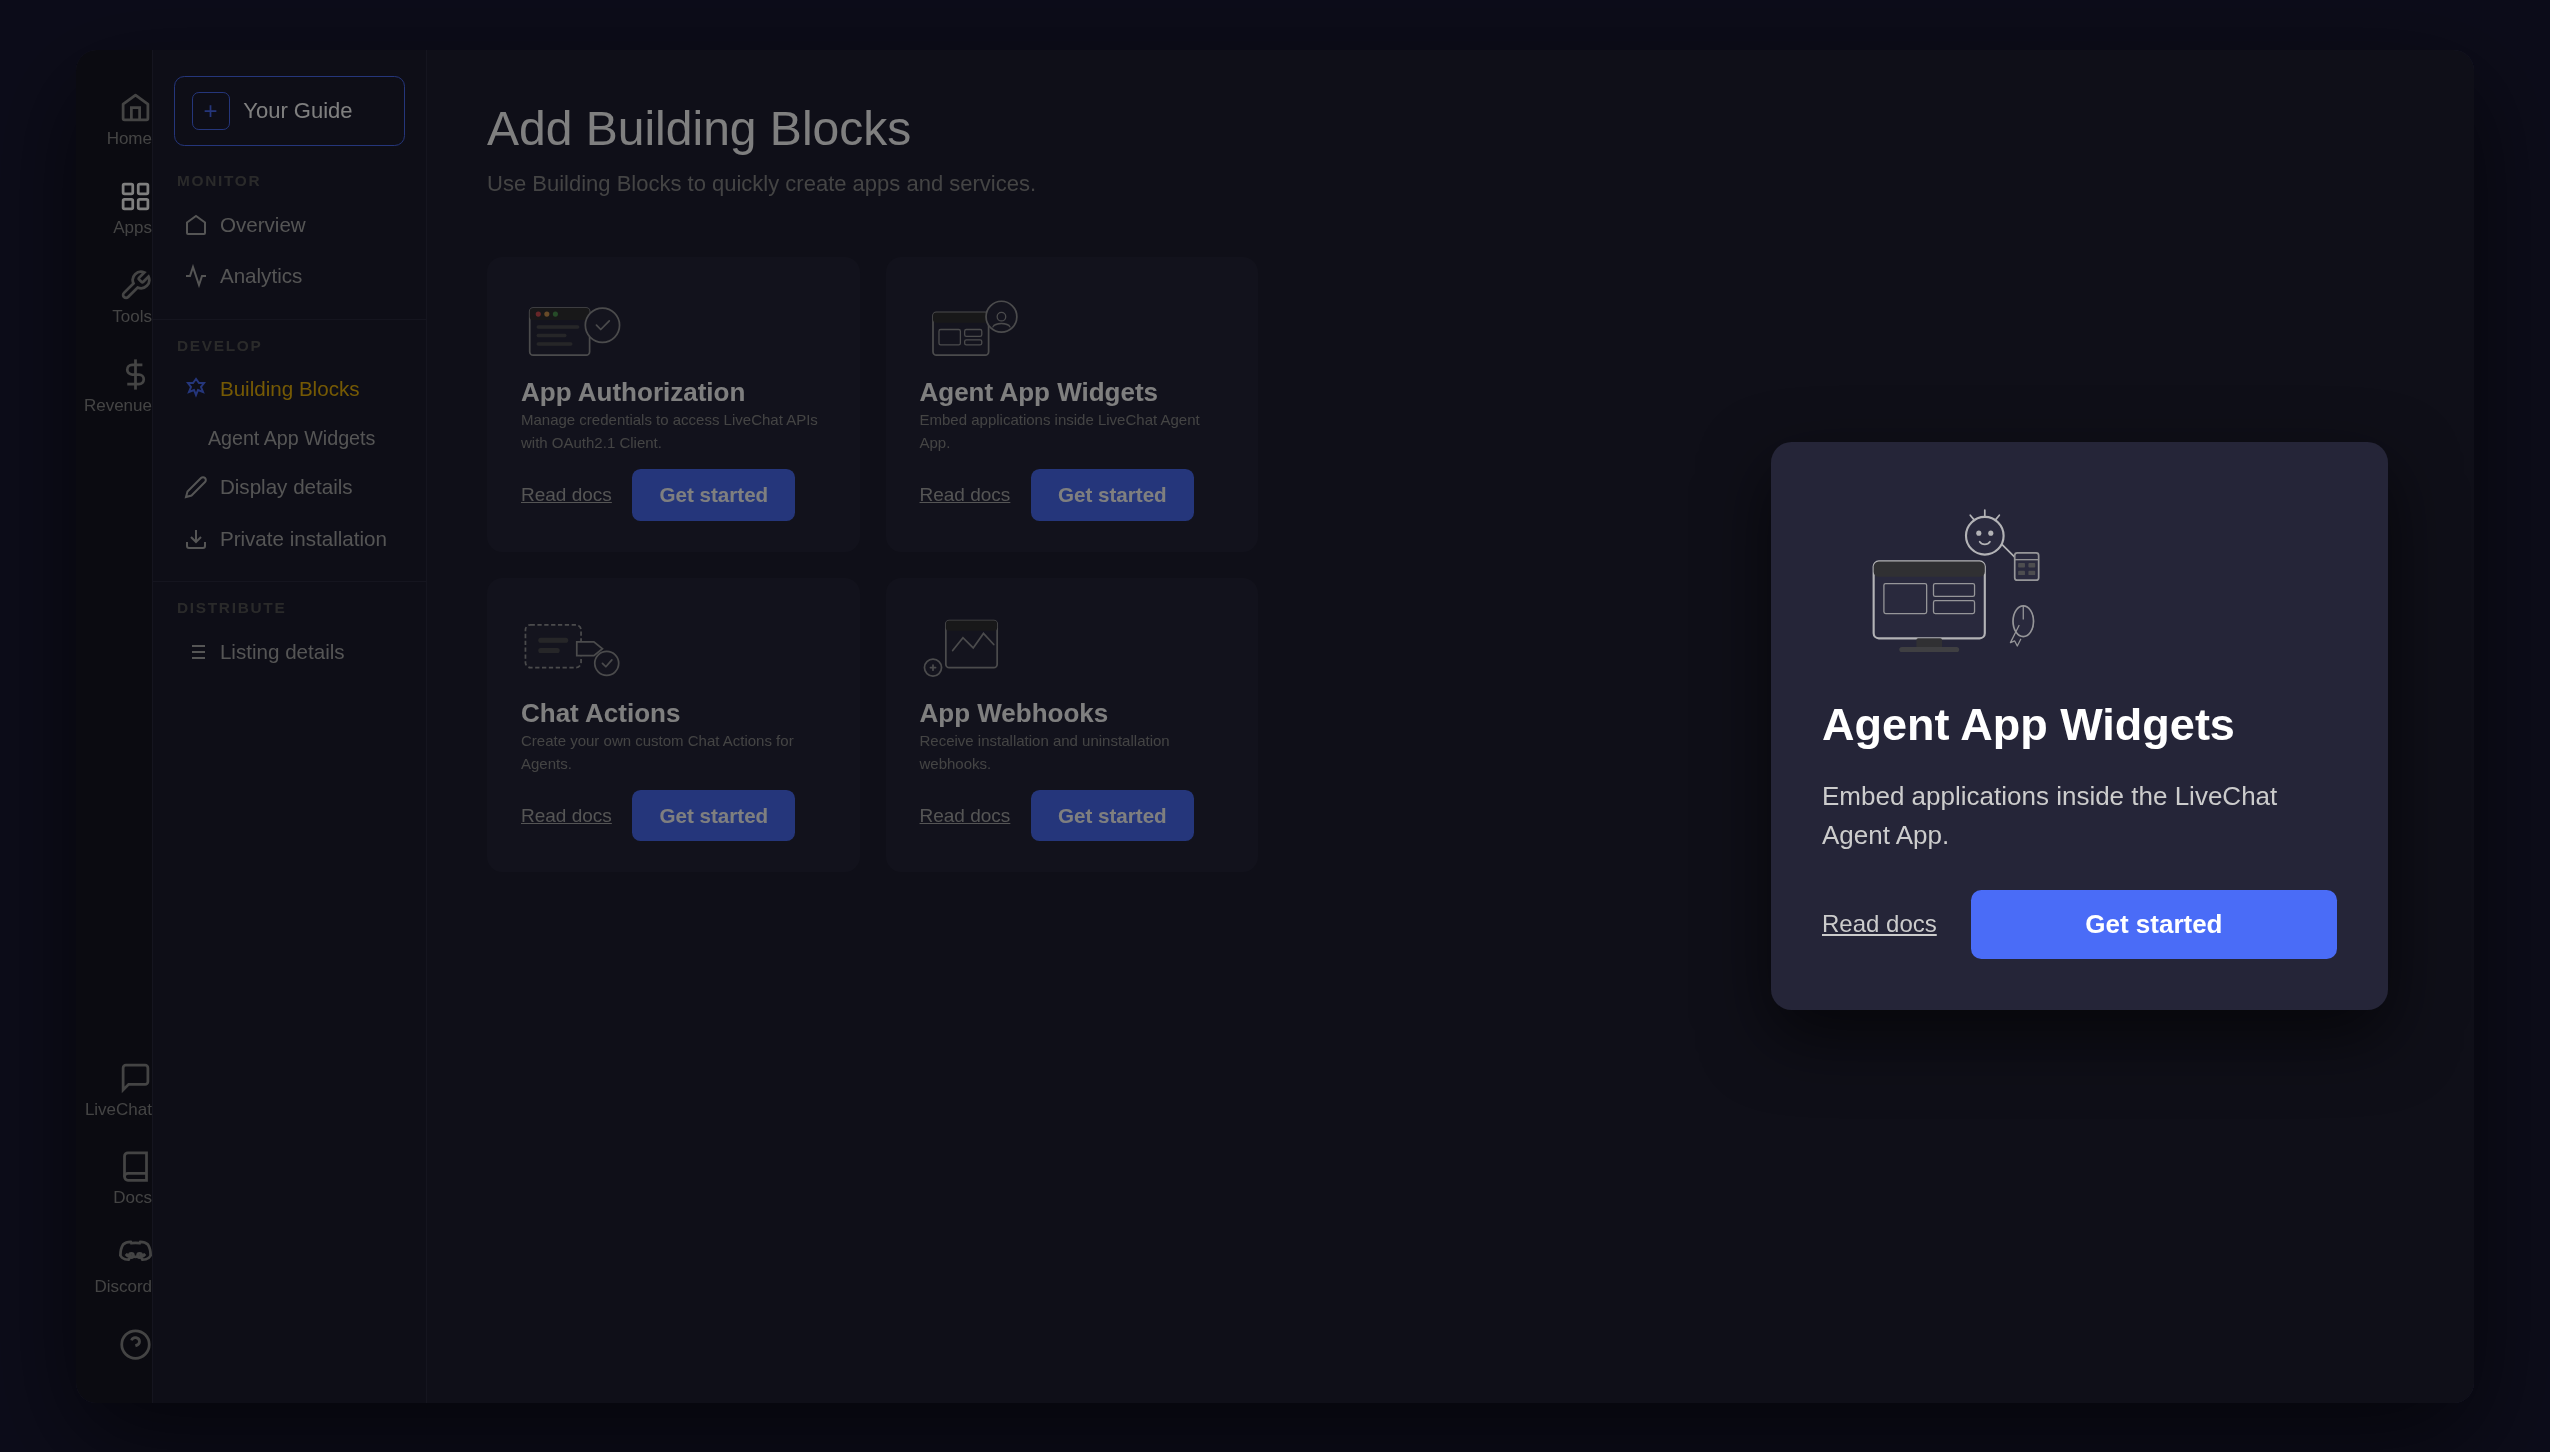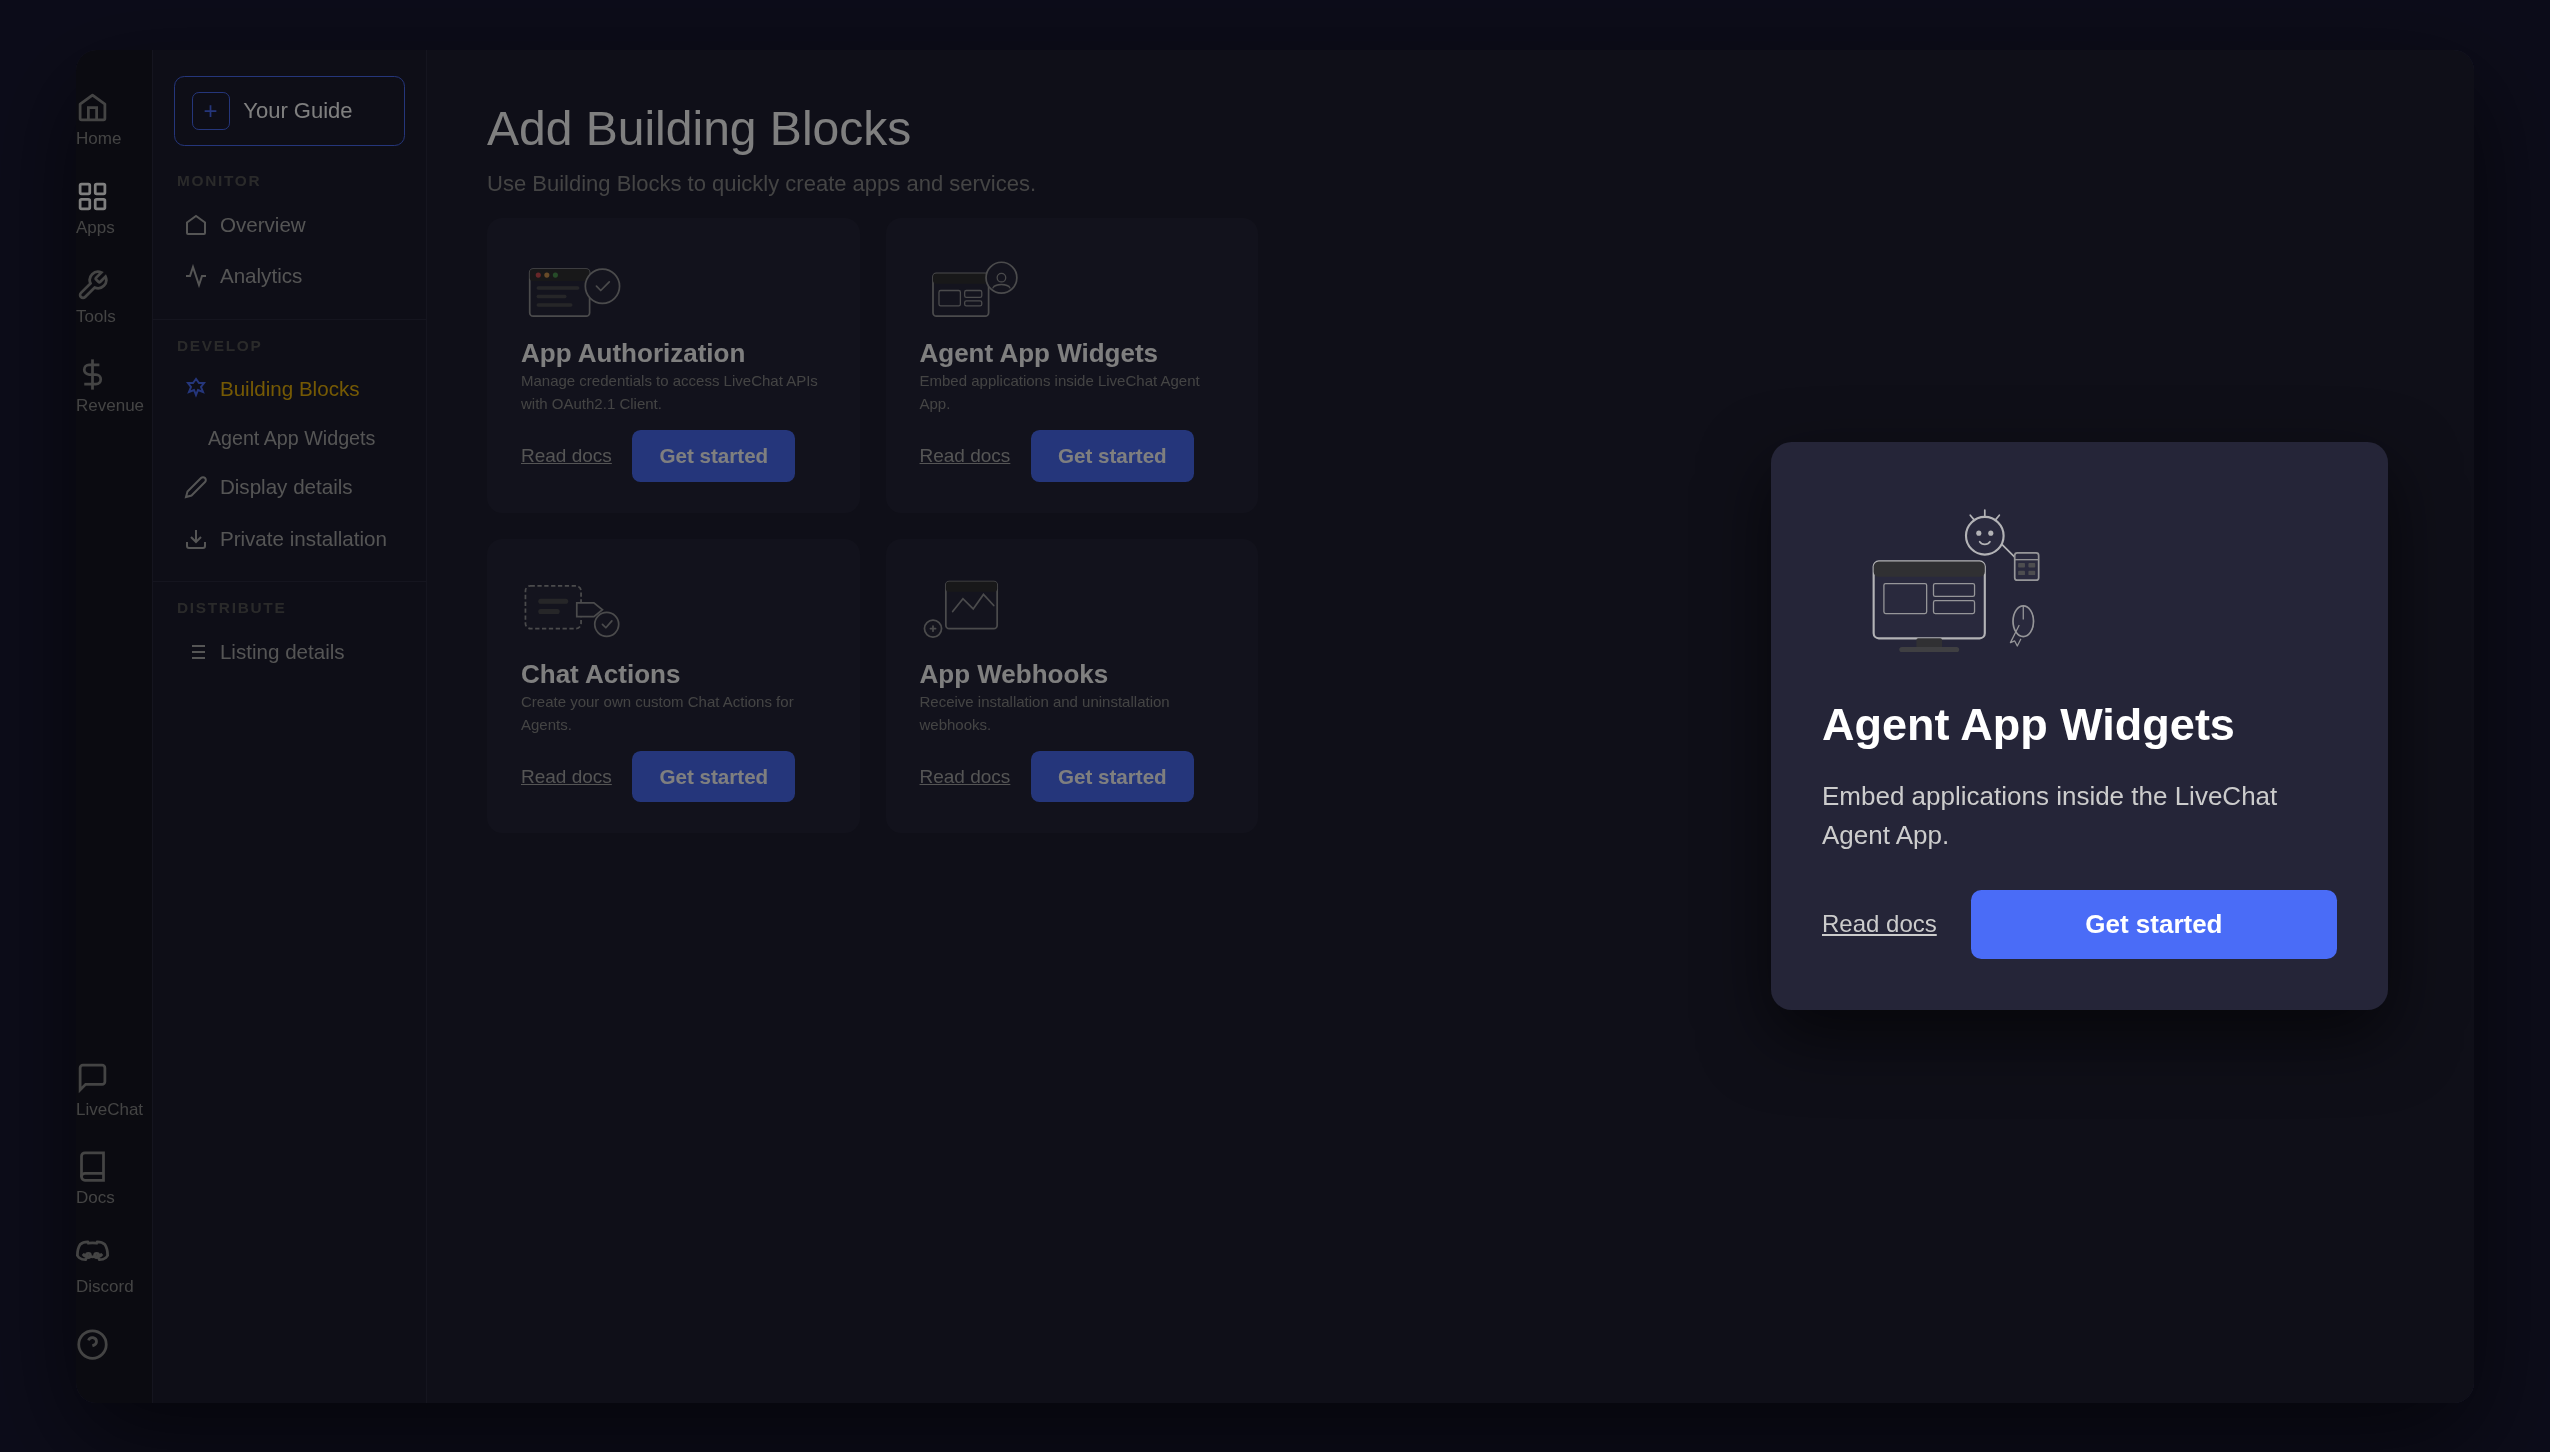--- a/index.html
+++ b/index.html
@@ -35,21 +35,21 @@
       align-items: center;
       padding: 26px 0;
       gap: 0;
       border-right: 0.9px solid #2a2a3e;
     }
 
     .nav-item {
       width: 100%;
       display: flex;
       flex-direction: column;
-      align-items: flex-start;
+      align-items: flex-end;
       padding: 15.4px 0;
       cursor: pointer;
       color: #888;
       font-size: 19px;
       gap: 5.1px;
     }
 
     .nav-item .nav-label {
       font-size: 17px;
       color: #888;
@@ -169,21 +169,21 @@
     .main-title {
       font-size: 48px;
       font-weight: 400;
       color: #fff;
       margin-bottom: 15.4px;
     }
 
     .main-subtitle {
       font-size: 22px;
       color: #888;
-      margin-bottom: 21px;
+      margin-bottom: 60px;
     }
 
     .cards-grid {
       display: grid;
       grid-template-columns: repeat(2, 1fr);
       gap: 26px;
       max-width: 771px;
     }
 
     .card {

